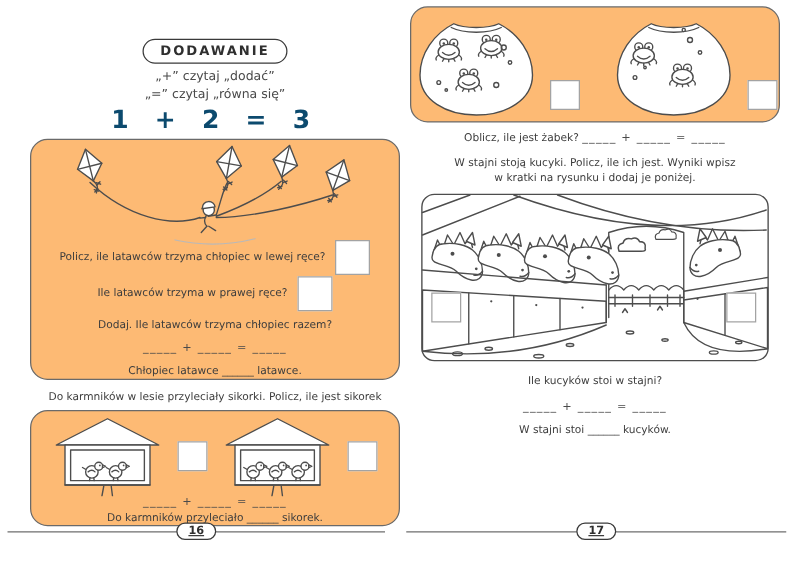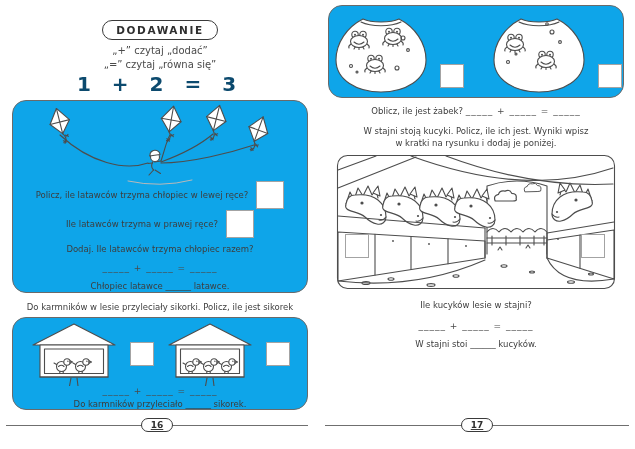--- a/index.html
+++ b/index.html
@@ -1,32 +1,32 @@
 <!DOCTYPE html>
 <html><head>
 <meta charset="utf-8">
 <style>
   html,body { margin:0; padding:0; background:#ffffff; }
   .sheet {
     position:relative; width:635px; height:449px; background:#ffffff;
     font-family:"DejaVu Sans", sans-serif; color:#3d3d3d; overflow:hidden;
   }
   .page { position:absolute; top:0; }
-  .page-left  { left:12px;  width:296px; }
+  .page-left  { left:24px;  width:296px;margin-top:11px; }
   .page-right { left:328px; width:296px; }
 
   .badge {
     width:max-content; margin:20px auto 0; border:1.6px solid #3a3a3a;
     border-radius:12px; padding:3px 13px; font-weight:bold;
     font-size:10.5px; letter-spacing:1.6px; color:#2f2f2f; background:#fff;
   }
   .read { font-size:10px; text-align:center; line-height:1.35; color:#4a4a4a; margin-top:4px; }
   .example { text-align:center; font-size:20px; font-weight:bold; letter-spacing:7px; color:#0c4a6e; margin-top:1px; }
 
-  .task-box { border:1.4px solid #6a6a6a; border-radius:14px; background:#0ea5e9; }
+  .task-box { border:1.4px solid #6a6a6a; border-radius:14px; background:#fdba74; }
   .kites-box { margin-top:4px; height:191px; }
   .kites-box svg { display:block; margin:0 auto; }
 
   .instr { font-size:8.5px; line-height:1.4; text-align:center; color:#3d3d3d; }
   .qrow { display:flex; justify-content:center; align-items:center; gap:8px; font-size:8.5px; }
   .qrow-1 { margin-top:-12px; }
   .qrow-2 { margin-top:1px; }
   .answer-box { border:1.5px solid #a3a3a3; background:#fff; display:inline-block; flex:0 0 auto; }
   .ab-26 { width:26px; height:26px; }
   .ab-22 { width:22px; height:22px; }
@@ -280,21 +280,21 @@
         <ellipse class="art" cx="95" cy="131" rx="4" ry="1.4"></ellipse>
         <ellipse class="art" cx="168" cy="112" rx="3" ry="1.2"></ellipse>
         <ellipse class="art" cx="196" cy="118" rx="2.5" ry="1"></ellipse>
         <ellipse class="art" cx="235" cy="128" rx="3.5" ry="1.3"></ellipse>
         <ellipse class="art" cx="255" cy="120" rx="2.5" ry="1"></ellipse>
       </svg>
       <span class="answer-box ab-22 stable-box-left"></span>
       <span class="answer-box ab-22 stable-box-right"></span>
     </div>
 
-    <div class="instr pony-q">Ile kucyków lesie w stajni?</div>
+    <div class="instr pony-q">Ile kucyków stoi w stajni?</div>
     <div class="blanks pony-blanks">_____ + _____ = _____</div>
     <div class="answer-line pony-answer">W stajni stoi ______ kucyków.</div>
   </section>
 
   <div class="footer footer-left">
     <div class="footer-line"></div>
     <div class="page-oval">
       <span>16</span>
     </div>
   </div>

